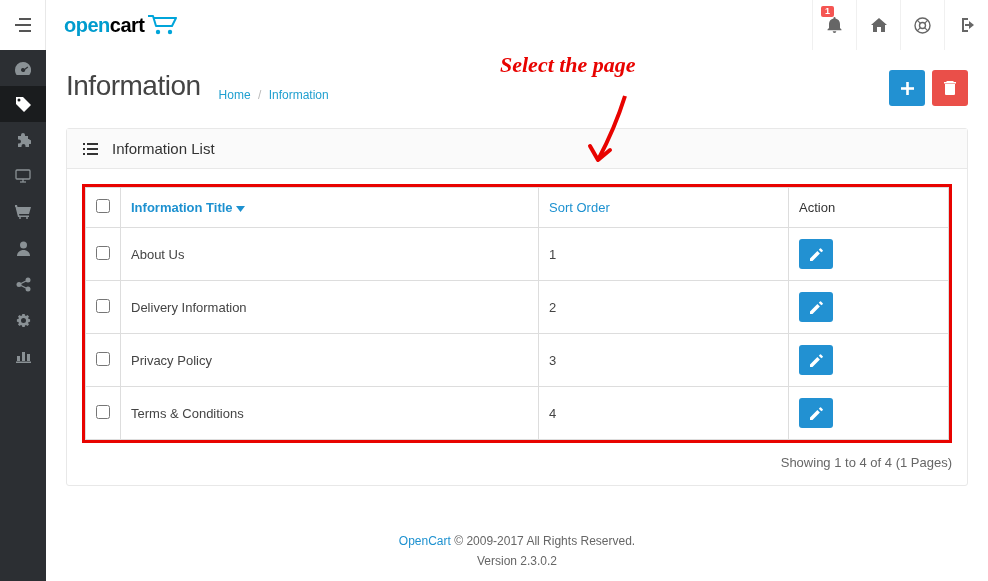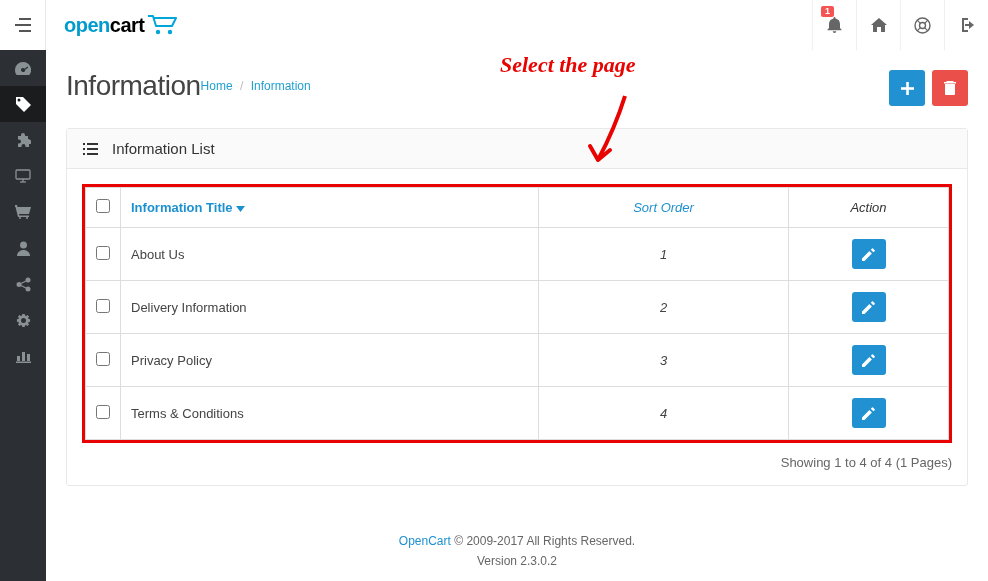--- a/index.html
+++ b/index.html
@@ -18,41 +18,41 @@
     
     .layout { display: flex; height: calc(100% - 50px); }
     
     .sidebar { width: 46px; background: #2c2f33; display: flex; flex-direction: column; }
     .sidebar-item { width: 46px; height: 36px; display: flex; align-items: center; justify-content: center; color: #8a9195; cursor: pointer; }
     .sidebar-item.active { color: #fff; background: #1a1c1e; }
     
     .main { flex: 1; padding: 20px 20px; background: #fff; overflow: auto; position: relative; }
     
     .page-head { display: flex; justify-content: space-between; align-items: flex-start; }
-    .titles { display: flex; align-items: center; }
+    .titles { display: flex; align-items: flex-end; gap: 18px; }
     .page-title { font-size: 28px; color: #444; font-weight: 300; letter-spacing: -0.5px; }
     .breadcrumb { font-size: 12px; color: #21a0d0; }
     .breadcrumb .sep { color: #bbb; margin: 0 4px; }
     .page-actions { display: flex; gap: 7px; }
     .btn { width: 36px; height: 36px; border: none; border-radius: 3px; display: flex; align-items: center; justify-content: center; cursor: pointer; color: #fff; }
     .btn-primary { background: #2291d2; }
     .btn-danger { background: #ea4f49; }
     
     .panel { border: 1px solid #e8e8e8; border-radius: 3px; margin-top: 22px; }
     .panel-head { background: #fafafa; border-bottom: 1px solid #e8e8e8; padding: 11px 16px; display: flex; align-items: center; gap: 14px; color: #333; }
     .panel-title { font-size: 15px; color: #333; }
     .panel-body { padding: 15px; }
     
     .table-wrap { border: 3px solid #e80300; }
     table { width: 100%; border-collapse: collapse; }
     th, td { border: 1px solid #ddd; padding: 11px 10px; text-align: left; background: #fff; }
     th { font-weight: normal; color: #333; }
     th.sort-active { color: #1d91d0; font-weight: bold; cursor: pointer; }
     th.sortable { color: #1d91d0; cursor: pointer; }
-    th.right, td.right { text-align: center; font-style: italic; }
+    th.right, td.right { text-align: left; }
     th.center, td.center { text-align: center; }
     .col-check { width: 30px; }
     input[type=checkbox] { width: 14px; height: 14px; }
     .edit-btn { display: inline-flex; width: 34px; height: 30px; background: #2291d2; border-radius: 3px; align-items: center; justify-content: center; cursor: pointer; }
     
     .results { text-align: right; color: #666; font-size: 13px; margin-top: 12px; }
     
     .footer { text-align: center; margin-top: 45px; color: #666; font-size: 12px; line-height: 1.7; }
     .footer a { color: #1d91d0; text-decoration: none; }
     

